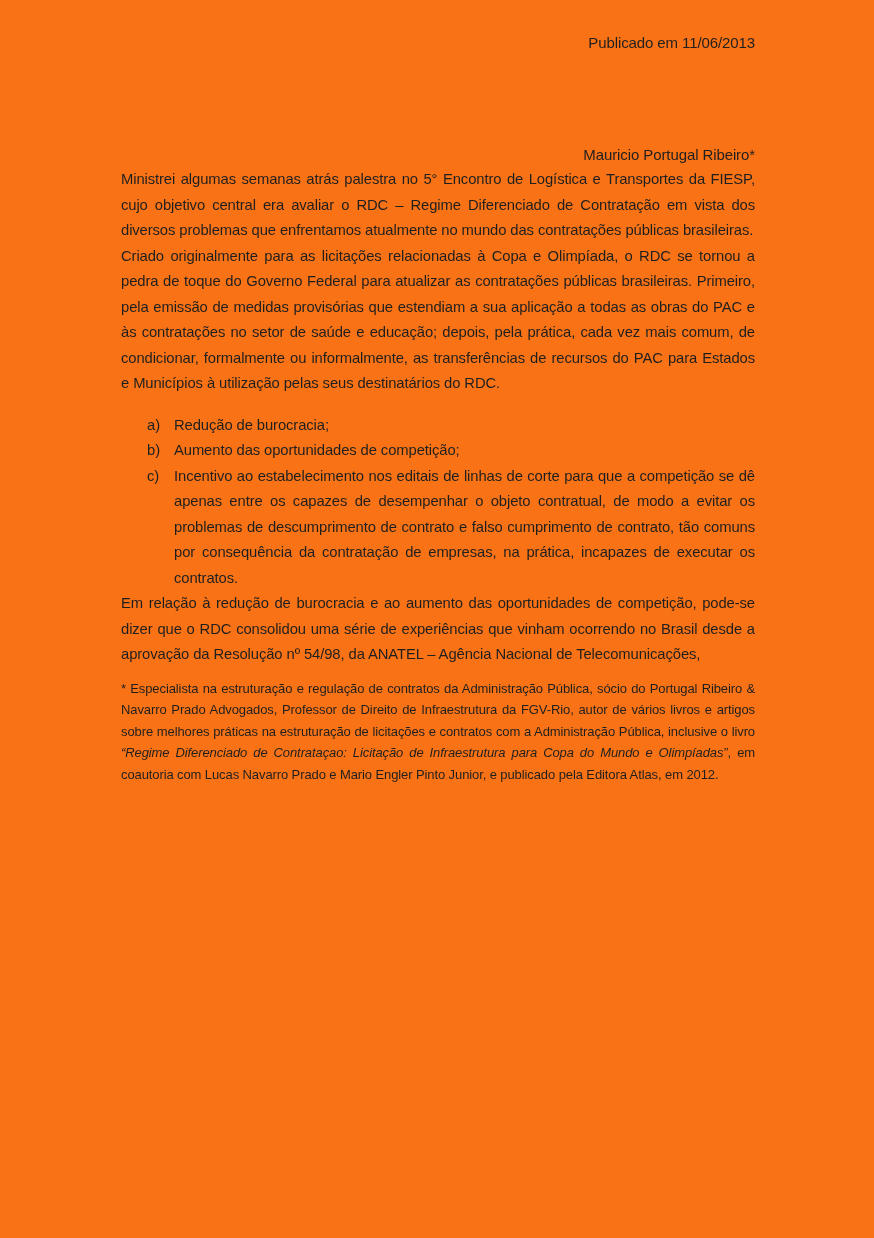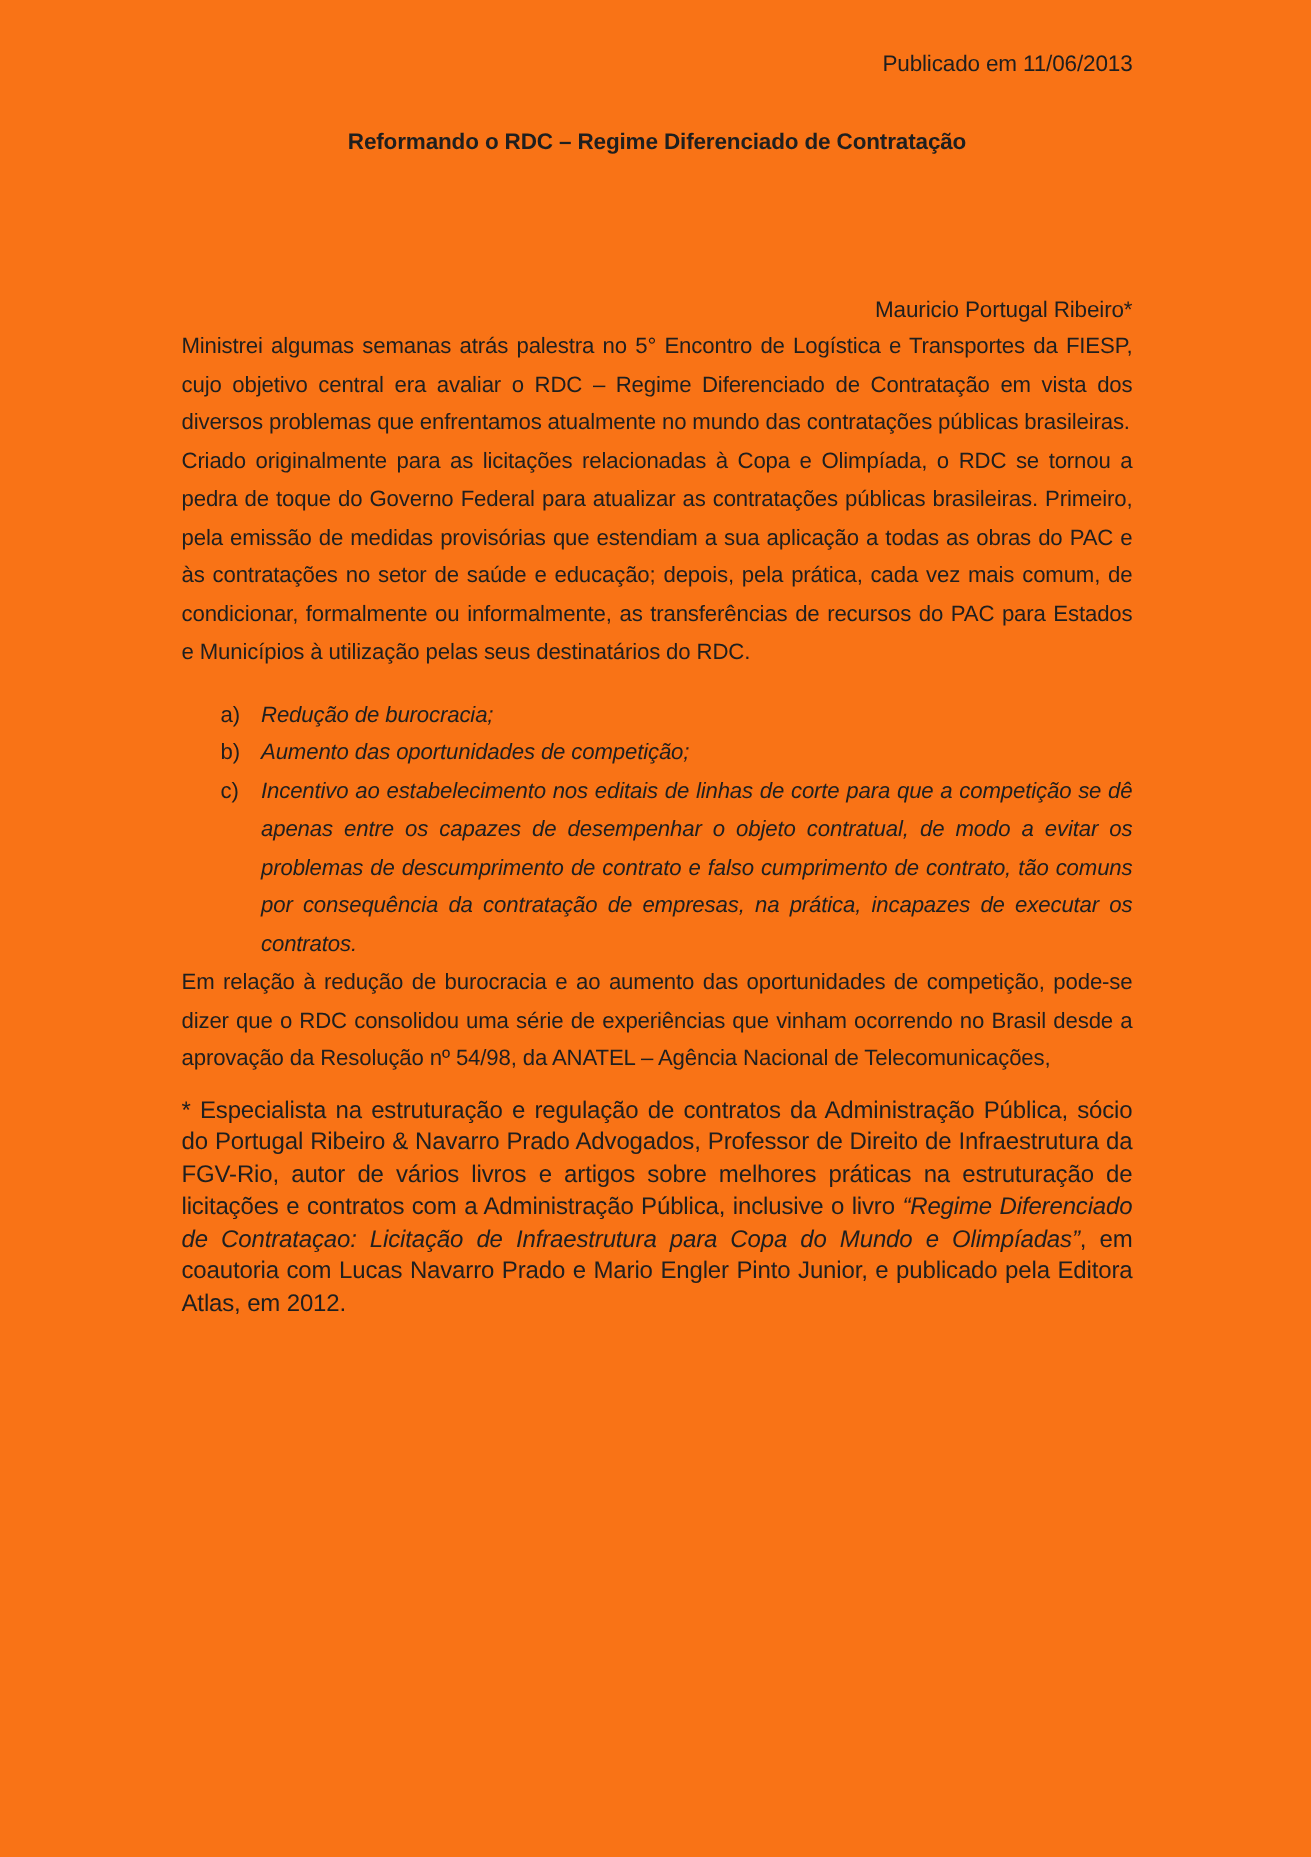--- a/index.html
+++ b/index.html
@@ -68,42 +68,40 @@
     line-height: 25.5px;
     letter-spacing: -0.1px;
   }
   .alpha-marker {
     flex: 0 0 27px;
   }
   .alpha-text {
     flex: 1 1 auto;
     text-align: justify;
     text-justify: inter-word;
-    font-style: italic;
   }
   .footnote {
     margin-top: 10px;
-    font-size: 16px;
+    font-size: 13px;
     line-height: 21.5px;
     letter-spacing: -0.1px;
     text-align: justify;
     text-justify: inter-word;
   }
   .footnote .book-title {
     font-style: italic;
   }
 </style>
 </head>
 <body>
 
 <div class="page">
 
   <div class="pub-date">Publicado em 11/06/2013</div>
 
-  <div class="doc-title">Reformando o RDC – Regime Diferenciado de Contratação</div>
 
   <div class="author">Mauricio Portugal Ribeiro*</div>
 
   <div class="body-text">
 
     <p class="p-first">Ministrei algumas semanas atrás palestra no 5° Encontro de Logística e Transportes da FIESP, cujo objetivo central era avaliar o RDC – Regime Diferenciado de Contratação em vista dos diversos problemas que enfrentamos atualmente no mundo das contratações públicas brasileiras.</p>
 
     <p class="p-gap-10">Criado originalmente para as licitações relacionadas à Copa e Olimpíada, o RDC se tornou a pedra de toque do Governo Federal para atualizar as contratações públicas brasileiras. Primeiro, pela emissão de medidas provisórias que estendiam a sua aplicação a todas as obras do PAC e às contratações no setor de saúde e educação; depois, pela prática, cada vez mais comum, de condicionar, formalmente ou informalmente, as transferências de recursos do PAC para Estados e Municípios à utilização pelas seus destinatários do RDC.</p>
 
 

